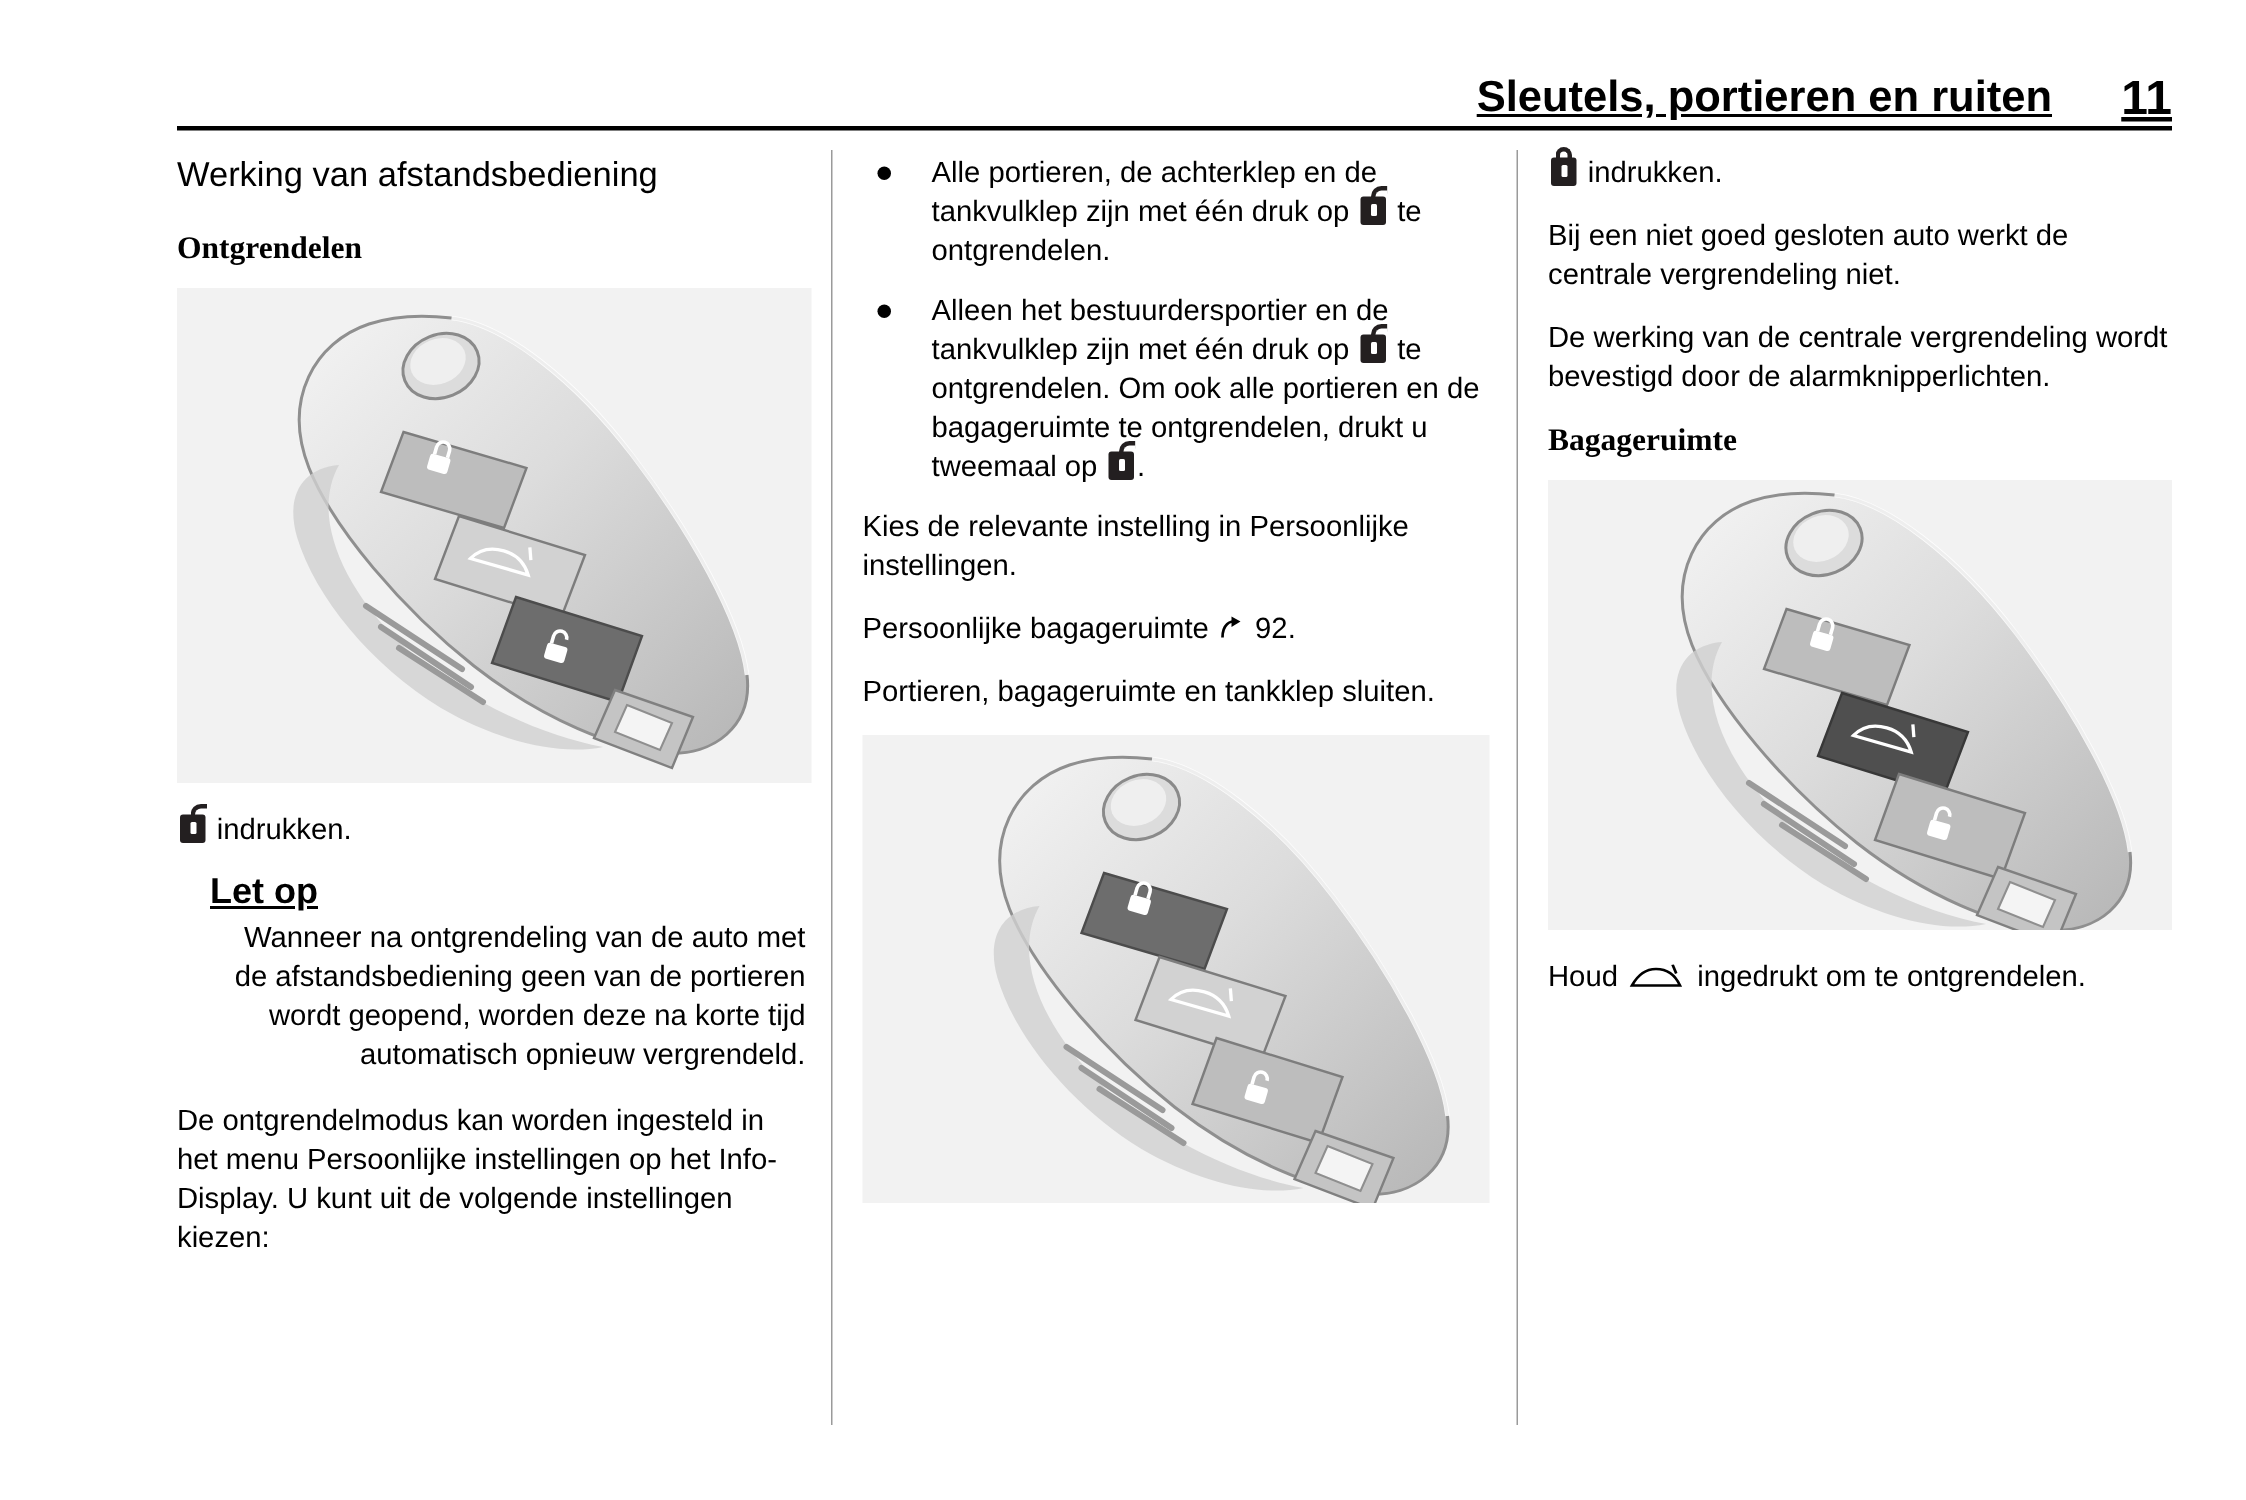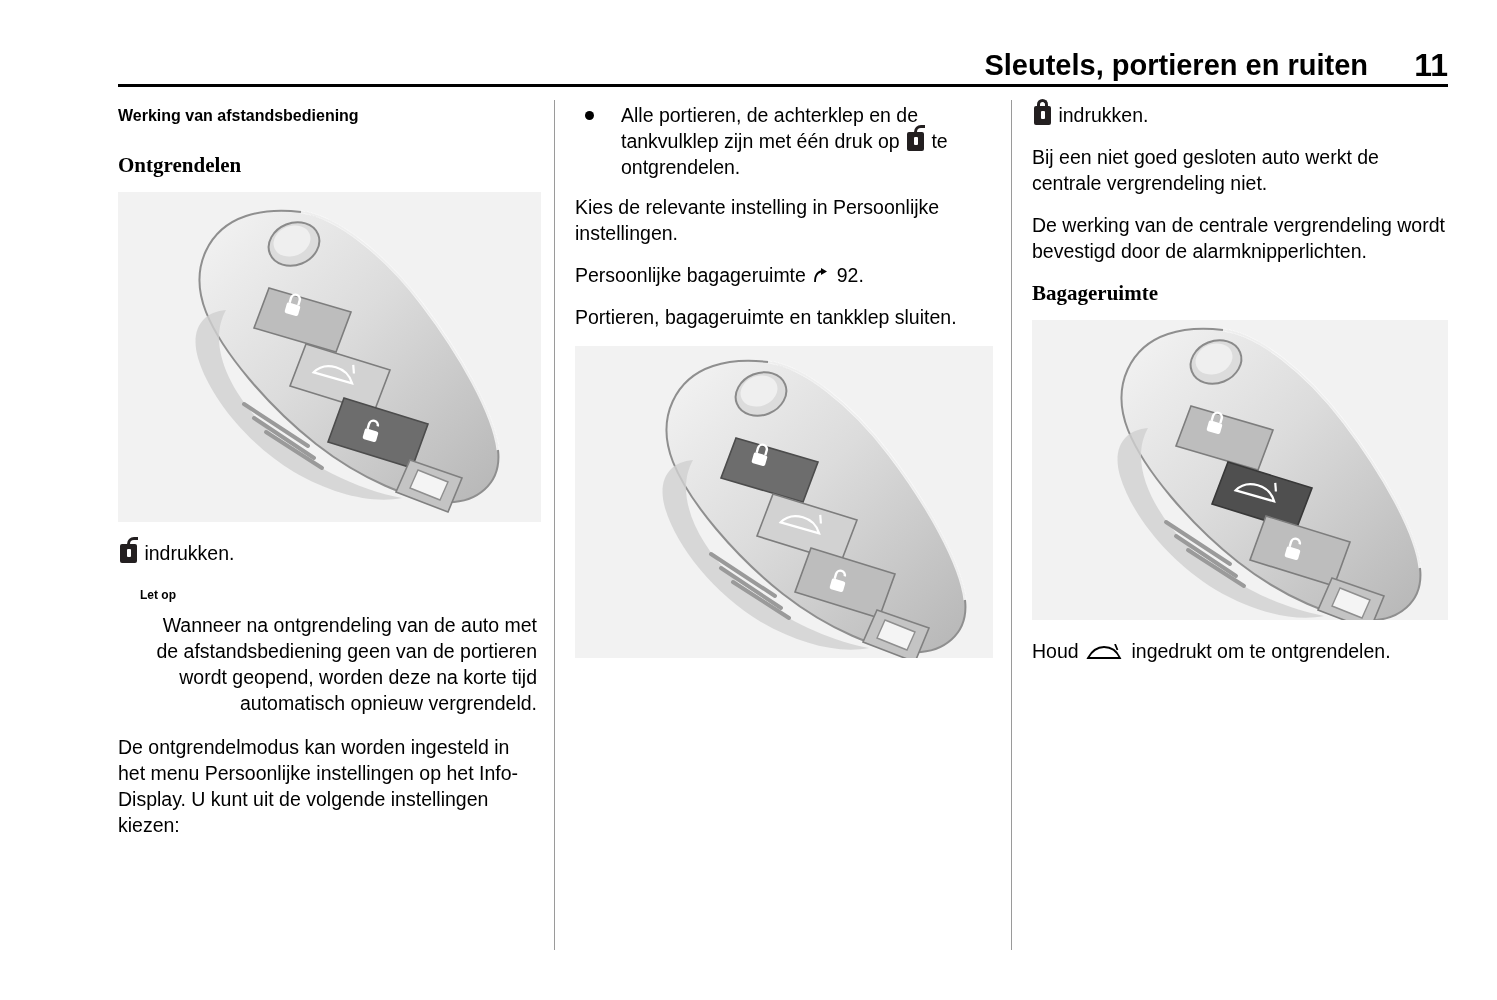--- a/index.html
+++ b/index.html
@@ -24,20 +24,21 @@
   
   .header {
     position: absolute;
     left: 118px;
     top: 36px;
     width: 1330px;
     height: 46px;
     display: flex;
     align-items: flex-end;
     justify-content: flex-end;
+    text-decoration: underline;
   }
   .header-title {
     font-size: 29px;
     font-weight: bold;
     letter-spacing: 0px;
     line-height: 34px;
     margin-right: 38px;
   }
   .header-page {
     font-size: 32px;
@@ -69,22 +70,22 @@
     position: absolute;
     top: 100px;
     width: 1px;
     height: 850px;
     background: #9a9a9a;
   }
   .divider-1 { left: 554px; }
   .divider-2 { left: 1011px; }
 
   h1.sec {
-    font-size: 16px;
-    font-weight: bold;
+    font-size: 23px;
+    font-weight: normal;
     margin: 0 0 22px 0;
     line-height: 28px;
   }
   h2.sub {
     font-size: 21px;
     font-weight: bold;
     margin: 0 0 14px 0;
     line-height: 26px;
     font-family: Liberation Serif, serif;
   }
@@ -118,24 +119,25 @@
     border-radius: 50%;
     background: #000;
   }
 
   
   .note {
     margin: 0 0 18px 0;
     padding-left: 22px;
   }
   .note h3 {
-    font-size: 12px;
+    font-size: 24px;
     font-weight: bold;
     margin: 0 0 2px 0;
     line-height: 26px;
+    text-decoration: underline;
   }
   .note p {
     margin: 4px;
     line-height: 26px;
     font-size: 19.5px;
     text-align: right;
   }
 
   
   .ico {
@@ -305,20 +307,26 @@
   </div>
 
   <div class="col col-2">
 
     <ul class="bullets">
       <li>
         <span>Alle portieren, de achterklep en de tankvulklep zijn met één druk op</span>
         <span class="ico ico-unlock"></span>
         <span>te ontgrendelen.</span>
       </li>
+      <li>
+        <span>Alleen het bestuurdersportier en de tankvulklep zijn met één druk op</span>
+        <span class="ico ico-unlock"></span>
+        <span>te ontgrendelen. Om ook alle portieren en de bagageruimte te ontgrendelen, drukt u tweemaal op</span>
+        <span class="ico ico-unlock"></span><span>.</span>
+      </li>
     </ul>
 
     <p class="para">Kies de relevante instelling in Persoonlijke instellingen.</p>
 
     <p class="para">
       <span>Persoonlijke bagageruimte</span>
       <svg class="ico-ref" viewBox="0 0 16 18">
         <path d="M2 15 C2 6 7 4 11 4" fill="none" stroke="#000" stroke-width="1.8"></path>
         <path d="M8 1 L14 4.4 L8 8 Z" fill="#000"></path>
       </svg>

